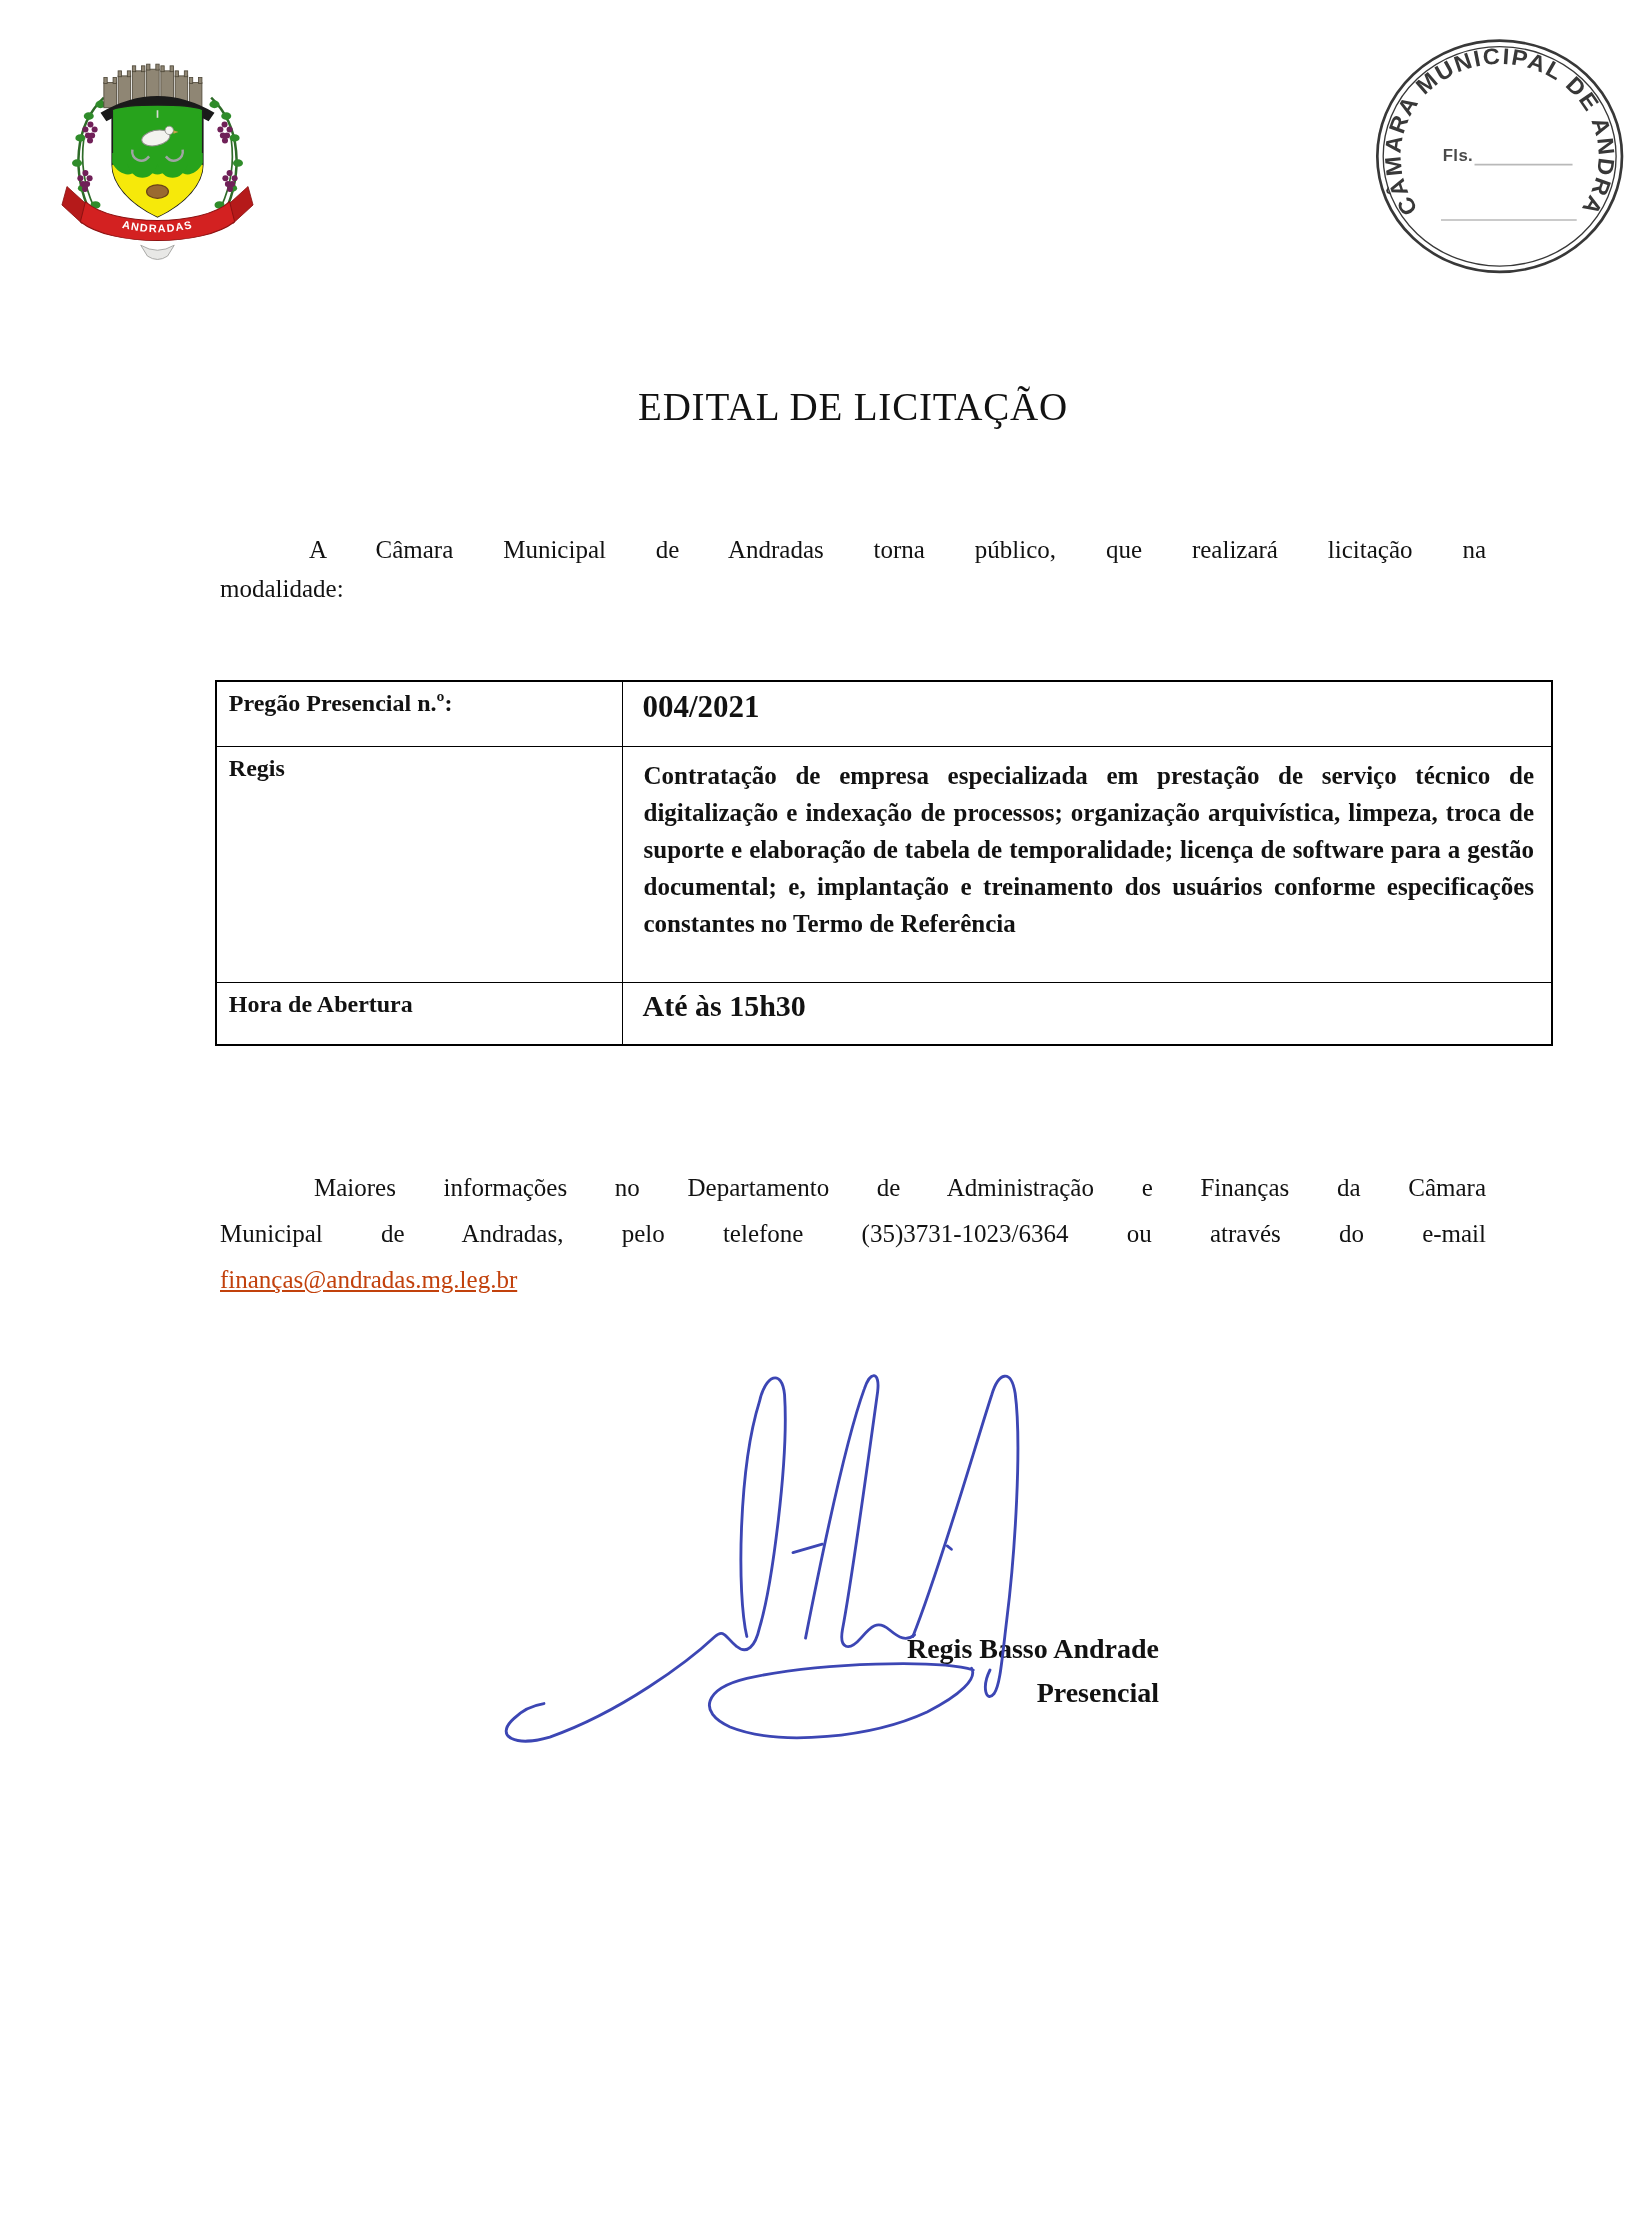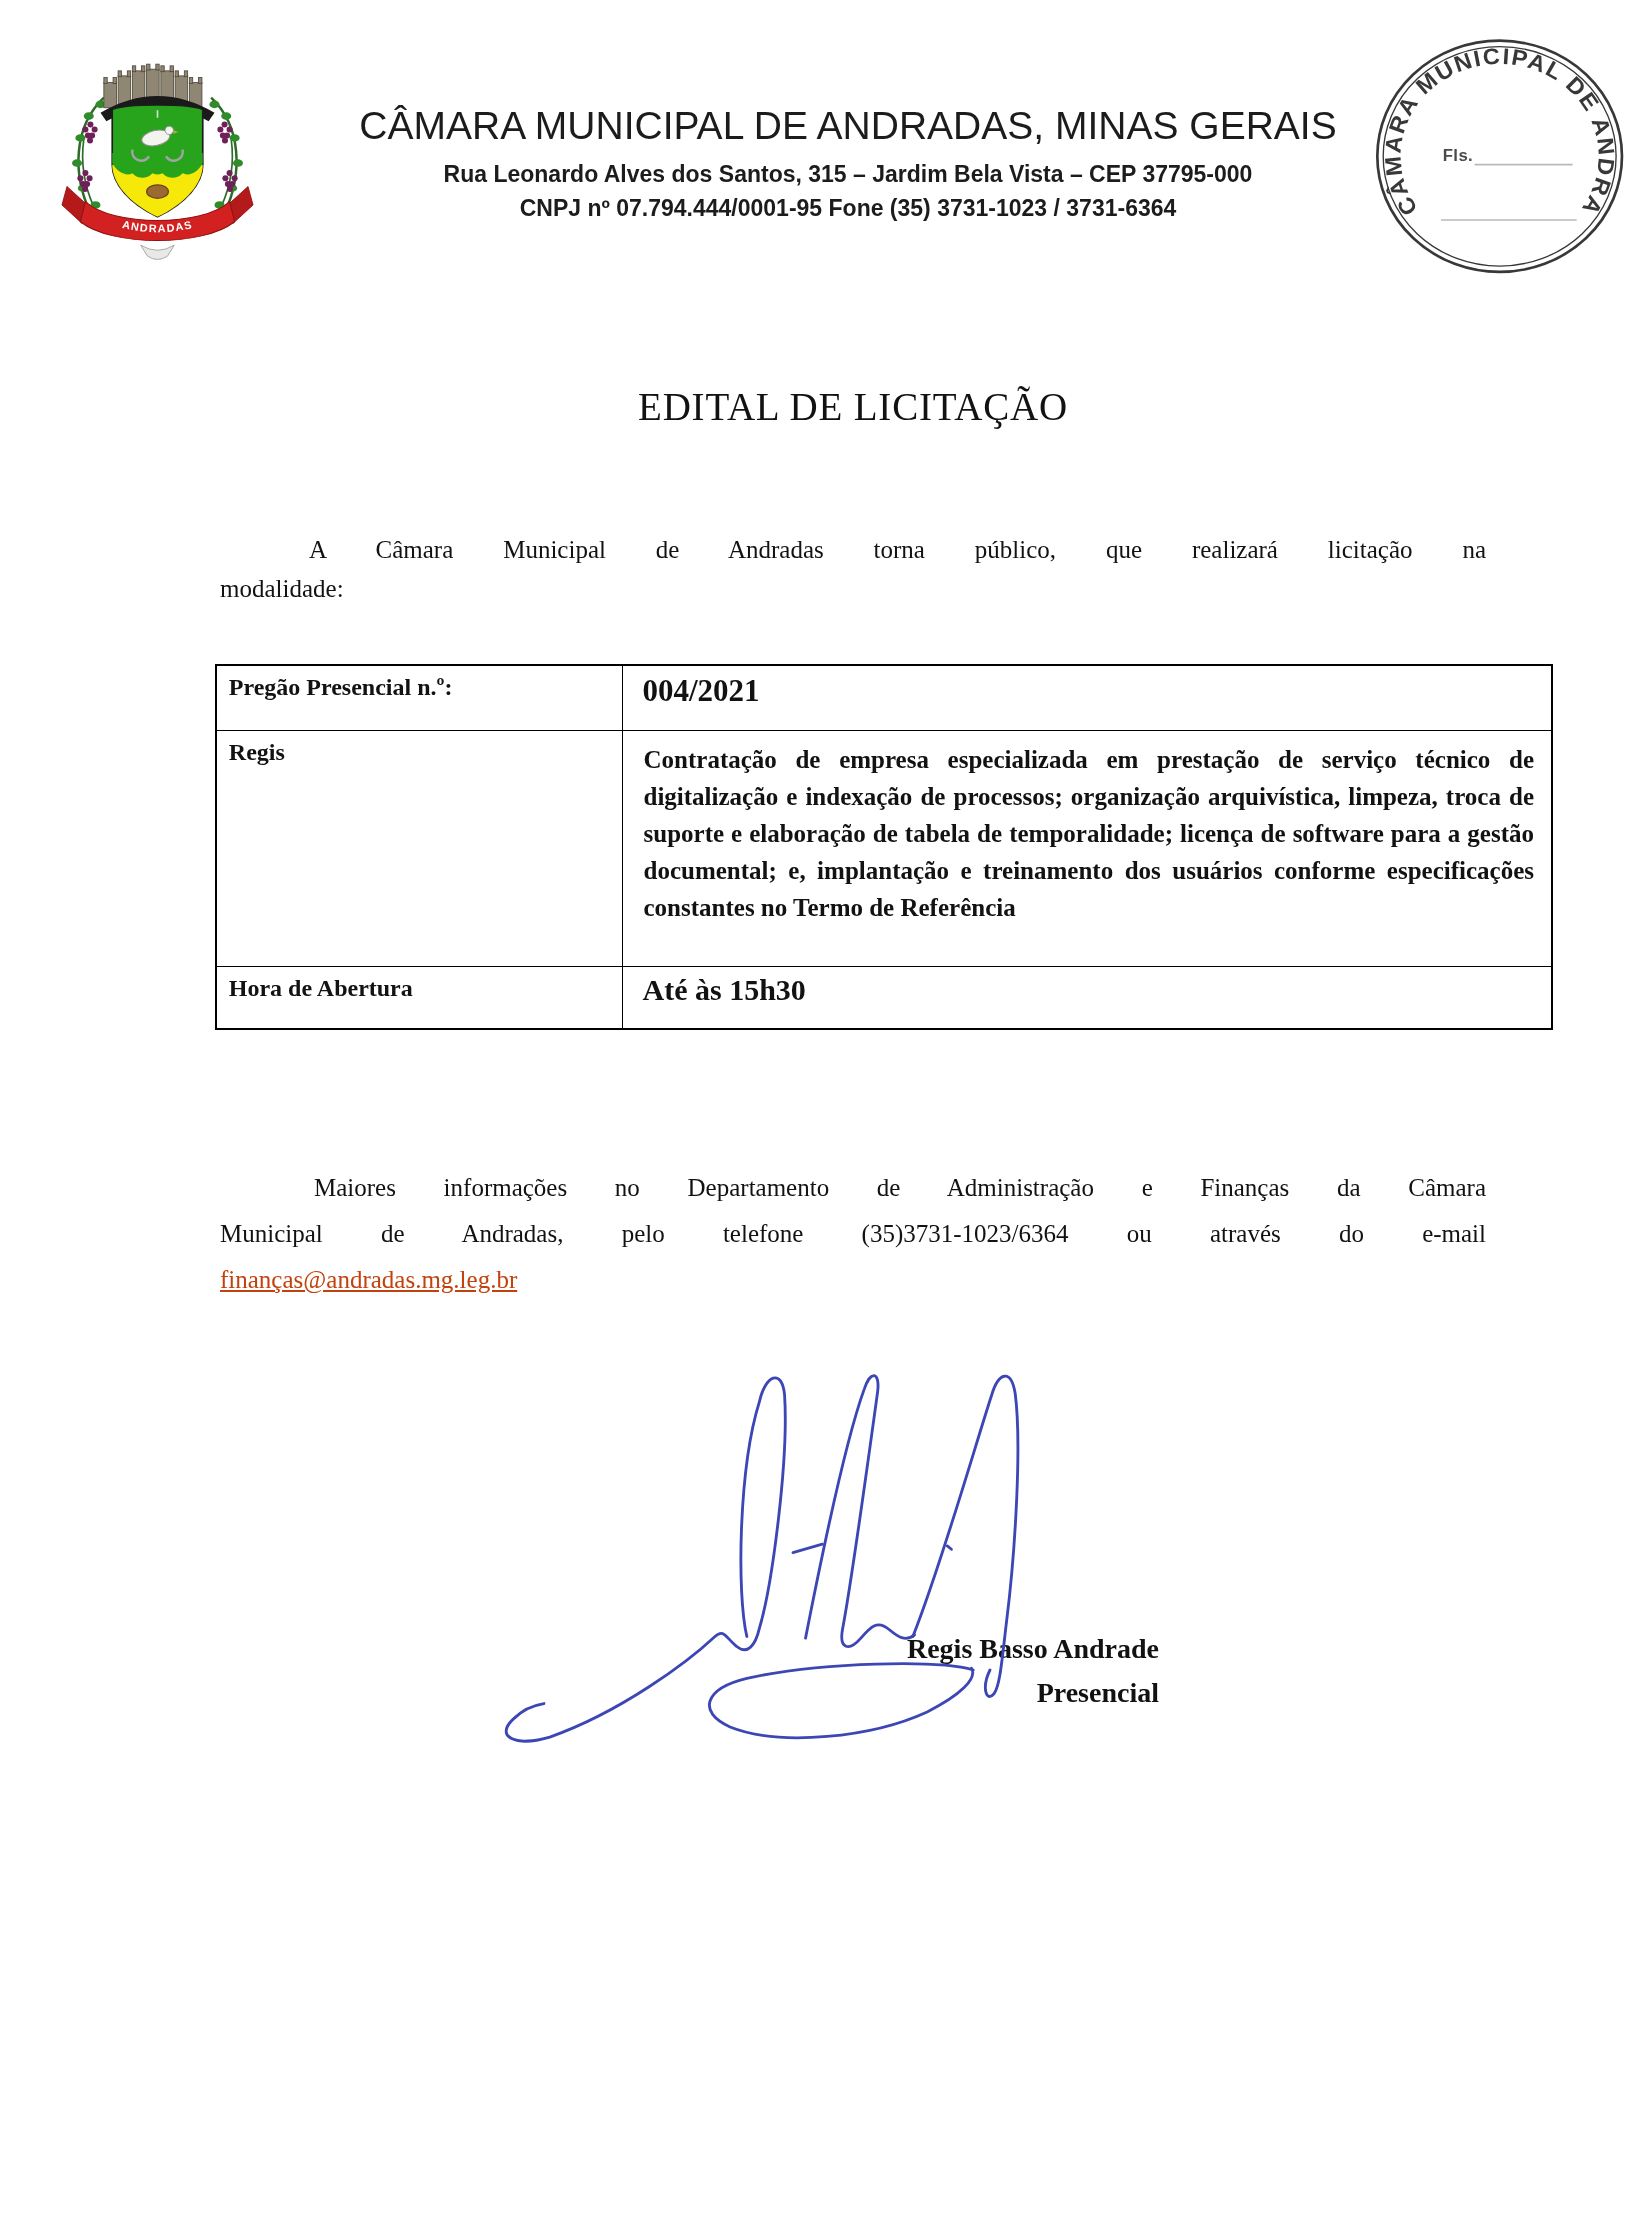--- a/index.html
+++ b/index.html
@@ -20,21 +20,21 @@
   .doc-title{position:absolute;left:220px;top:384px;width:1266px;text-align:center;
     font-size:39px;font-weight:400;letter-spacing:0.8px;}
   
   .intro{position:absolute;left:220px;top:520px;width:1266px;font-size:25px;line-height:39px;}
   .info{position:absolute;left:220px;top:1165px;width:1266px;font-size:25px;line-height:46px;}
   .jline{text-align:justify;text-align-last:justify;}
   .indent1{text-indent:89px;margin-top:10px;}
   .indent2{text-indent:94px;}
   .email-link{color:#c2410c;text-decoration:underline;}
   
-  table.edital{position:absolute;left:215px;top:664px;width:1336px;border-collapse:collapse;
+  table.edital{position:absolute;left:215px;top:680px;width:1336px;border-collapse:collapse;
     border:2.5px solid #000;table-layout:fixed;}
   table.edital td{border:1.7px solid #000;vertical-align:top;font-weight:700;}
   td.lbl{font-size:24px;padding:8.4px 6.7px 3.4px 11.8px;}
   td.val-num{font-size:31px;padding:6.7px 6.7px 1.7px 20px;}
   td.val-lg{font-size:30px;padding:6.7px 6.7px 1.7px 20px;}
   td.val-objeto{font-size:25px;line-height:37px;text-align:justify;
     padding:10px 17px 6.7px 21px;border-bottom:5.9px solid #000;}
   
   .sig-text{position:absolute;left:588px;top:1633px;width:571px;text-align:right;}
   .sig-name{font-size:28px;font-weight:700;}
@@ -155,25 +155,20 @@
       <path d="M96,246 Q116,258 136,246 L128,259 Q116,267 104,259 Z" fill="#e8e8e6" stroke="#9a9a98" stroke-width="1"></path>
       <defs>
           <path id="crestRibbonPath" d="M48,217 Q116,244 184,217"></path>
         </defs>
       <text class="crest-motto" text-anchor="middle">
         <textPath href="#crestRibbonPath" startOffset="50%">ANDRADAS</textPath>
       </text>
     </g>
   </svg>
 
-  <div class="header-block">
-    <div class="org-name">CÂMARA MUNICIPAL DE ANDRADAS, MINAS GERAIS</div>
-    <div class="org-address">Rua Leonardo Alves dos Santos, 315 – Jardim Bela Vista – CEP 37795-000</div>
-    <div class="org-cnpj">CNPJ nº 07.794.444/0001-95 Fone (35) 3731-1023 / 3731-6364</div>
-  </div>
 
   <svg class="stamp" viewBox="0 0 324 296" aria-hidden="true">
     <ellipse cx="158" cy="146" rx="146" ry="138" fill="none" stroke="#383838" stroke-width="3.2"></ellipse>
     <ellipse cx="158" cy="146" rx="139" ry="131" fill="none" stroke="#383838" stroke-width="1.6"></ellipse>
     <defs>
         <path id="stampArc" d="M61.4,209 A118 110 0 1 1 254.6,209"></path>
       </defs>
     <text class="stamp-arc-text" textLength="560" lengthAdjust="spacingAndGlyphs">
       <textPath href="#stampArc">CÂMARA MUNICIPAL DE ANDRADAS</textPath>
     </text>

